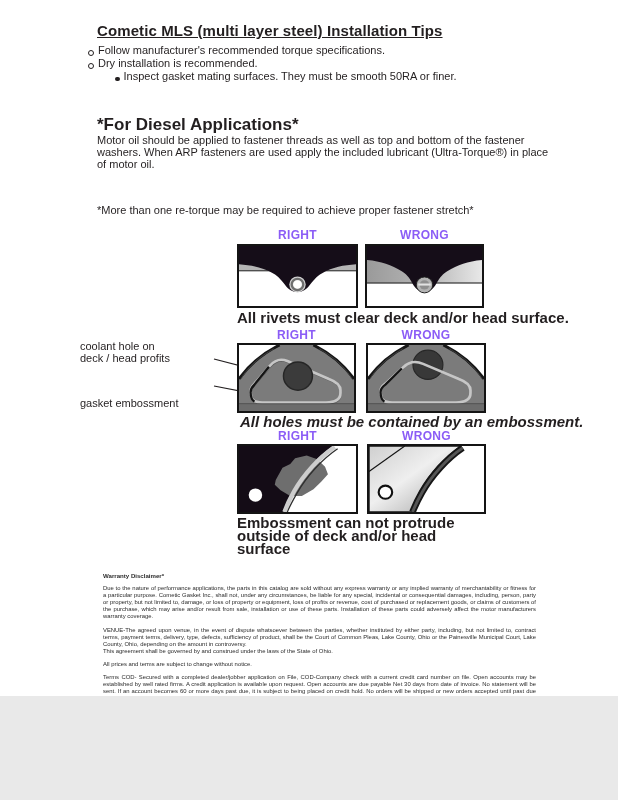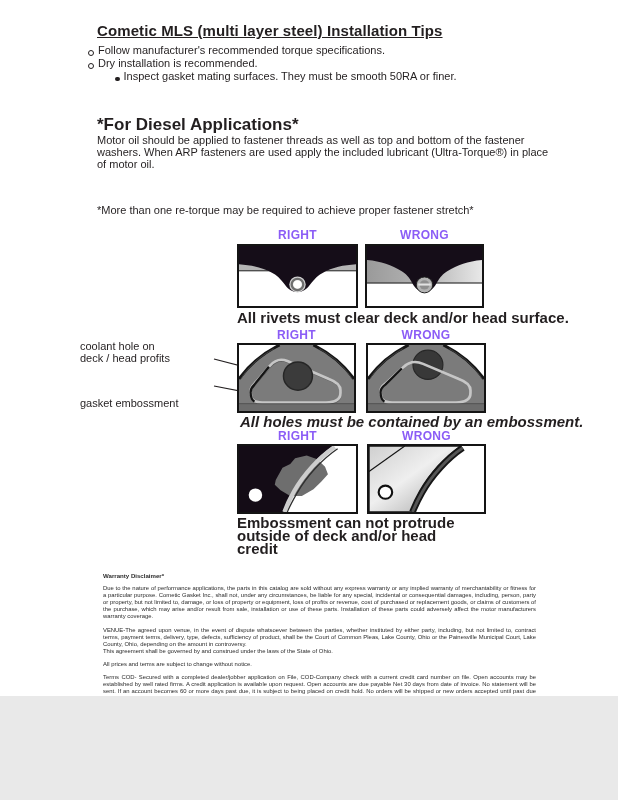--- a/index.html
+++ b/index.html
@@ -173,21 +173,21 @@
       </defs>
       <rect width="119" height="70" fill="#ffffff"></rect>
       <path d="M0,0 L95,0 C80,11 64,28 54,46 C49,55 46,63 44,70 L0,70 Z" fill="url(#bandGrad)" stroke="#141414" stroke-width="1.5"></path>
       <path d="M0,27 L37,0" fill="none" stroke="#141414" stroke-width="1.2"></path>
       <path d="M97,2 C81,13 65,31 55,49 C50,58 47,65 45,70" fill="none" stroke="#161616" stroke-width="7"></path>
       <path d="M97,2 C81,13 65,31 55,49 C50,58 47,65 45,70" fill="none" stroke="#555555" stroke-width="3"></path>
       <circle cx="17" cy="49" r="7" fill="#ffffff" stroke="#111111" stroke-width="2.2"></circle>
     </svg>
   </div>
 
-  <div class="abs caption" style="left:237px;top:516px;width:244px;">Embossment can not protrude outside of deck and/or head credit</div>
+  <div class="abs caption" style="left:237px;top:516px;width:244px;">Embossment can not protrude outside of deck and/or head surface</div>
 
   <div class="abs disc">
     <div class="dh">Warranty Disclaimer*</div>
     <p>Due to the nature of performance applications, the parts in this catalog are sold without any express warranty or any implied warranty of merchantability or fitness for a particular purpose.  Cometic Gasket Inc., shall not, under any circumstances, be liable for any special, incidental or consequential damages, including, person, party or property, but not limited to, damage, or loss of property or equipment, loss of profits or revenue, cost of purchased or replacement goods, or claims of customers of the purchase, which may arise and/or result from sale, installation or use of these parts.  Installation of these parts could adversely affect the motor manufacturers warranty coverage.</p>
     <p>VENUE-The agreed upon venue, in the event of dispute whatsoever between the parties, whether instituted by either party, including, but not limited to, contract terms, payment terms, delivery, type, defects, sufficiency of product, shall be the Court of Common Pleas, Lake County, Ohio or the Painesville Municipal Court, Lake County, Ohio, depending on the amount in controversy.
 This agreement shall be governed by and construed under the laws of the State of Ohio.</p>
     <p>All prices and terms are subject to change without notice.</p>
     <p>Terms COD- Secured with a completed dealer/jobber application on File, COD-Company check with a current credit card number on file.  Open accounts may be established by well rated firms.  A credit application is available upon request.  Open accounts are due payable Net 30 days from date of invoice.  No statement will be sent.  If an account becomes 60 or more days past due, it is subject to being placed on credit hold.  No orders will be shipped or new orders accepted until past due balance is paid.  If an account becomes 90 or more days past due, it is subject to being placed for collections.  All costs of collection are the responsibility of the customer, including attorney fees, court costs, and other expenses of litigation.</p>
     <p>Returns- Authorized (RGA) must be obtained in advance on all returns.  A packing slip or invoice number must accompany the merchandise.  No returns after 30 days from invoice date.  All returns are subject to a 25% restocking charge.  All custom designed and custom manufactured gaskets are non-returnable.</p>
     <p>Only catalog parts are returnable.

